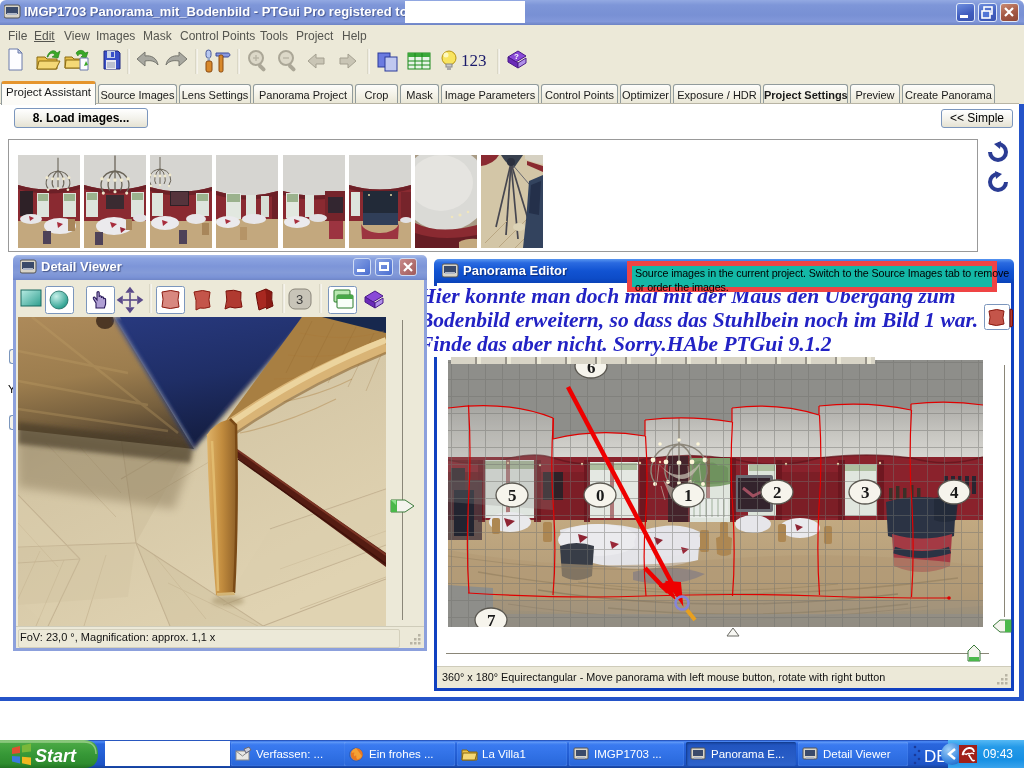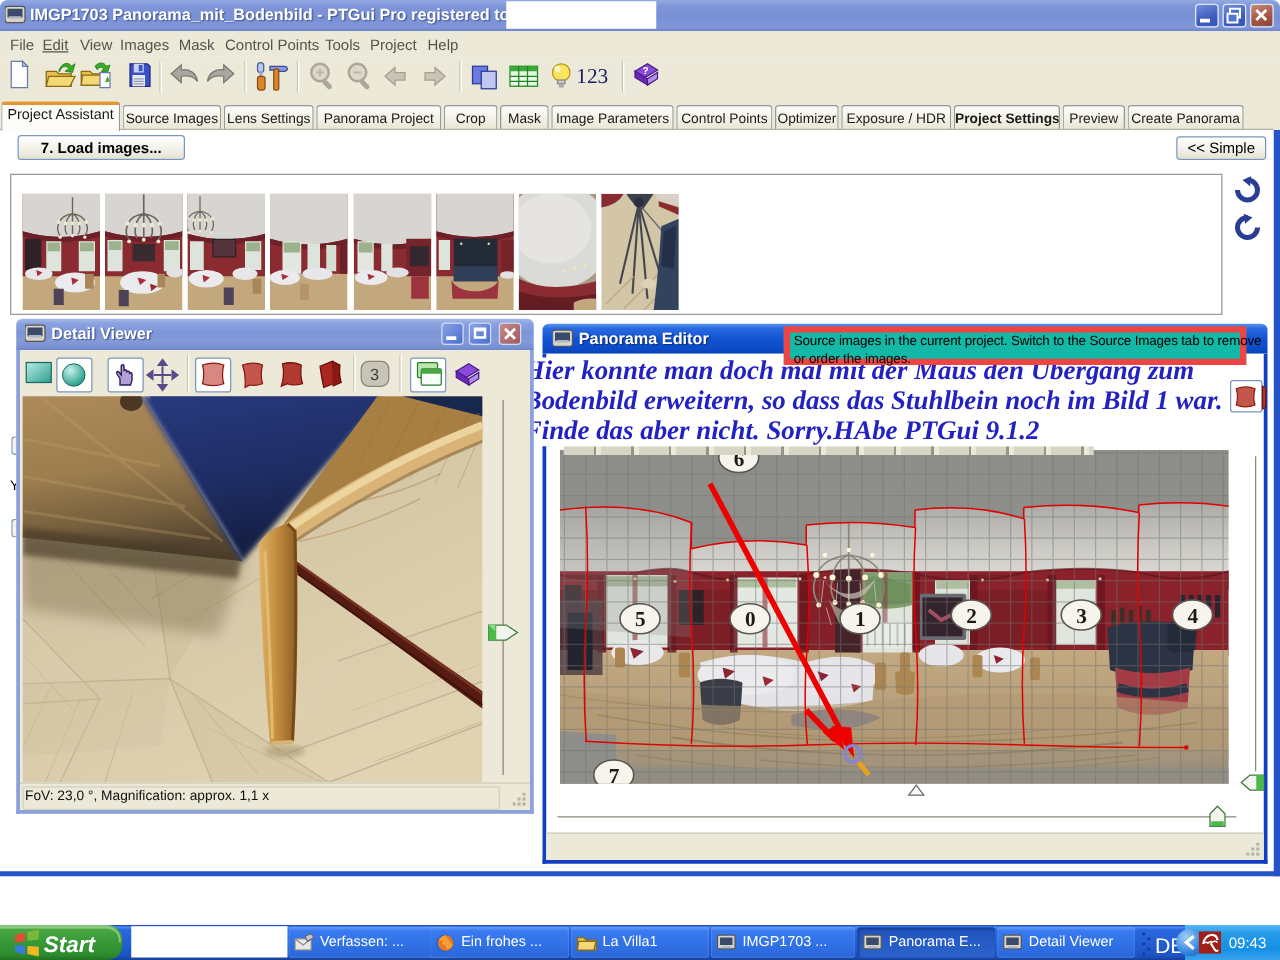--- a/index.html
+++ b/index.html
@@ -191,21 +191,21 @@
  <div class="tab" style="left:541px;width:77px;">Control Points</div>
  <div class="tab" style="left:620px;width:51px;">Optimizer</div>
  <div class="tab" style="left:673px;width:88px;">Exposure / HDR</div>
  <div class="tab" style="left:763px;width:85px;font-weight:bold;">Project Settings</div>
  <div class="tab" style="left:850px;width:50px;">Preview</div>
  <div class="tab" style="left:902px;width:93px;">Create Panorama</div>
 </div>
 <div class="abs" id="client"></div>
 <div class="abs" id="rborder"></div>
 <div class="abs" id="bborder"></div>
-<div class="abs xpbtn" style="left:14px;top:108px;width:134px;height:20px;line-height:18px;">7. Load images...</div>
+<div class="abs xpbtn" style="left:14px;top:108px;width:134px;height:20px;line-height:18px;">8. Load images...</div>
 <div class="abs xpbtn" style="left:941px;top:109px;width:72px;height:19px;line-height:17px;font-weight:normal;">&lt;&lt; Simple</div>
 <div class="abs" id="filmstrip">
 <div class="thumb" style="left:9px;"><svg width="62" height="93">
         <rect width="62" height="93" fill="#c3a87e"></rect>
 <rect width="62" height="66" fill="#8a2a31"></rect>
 <path d="M0 0 h62 v30 q-31 9 -62 0 z" fill="#d6d5d1"></path>
 <path d="M0 30 q31 9 62 0 v4 q-31 9 -62 0 z" fill="#6d2027"></path>
 <rect x="2" y="36" width="13" height="25" fill="#2e2127"></rect>
 <rect x="19" y="38" width="12" height="24" fill="#dde4dc"></rect>
         <rect x="20" y="39" width="10" height="7" fill="#9bb28d"></rect>
@@ -680,20 +680,21 @@
    <path d="M14 3 h6 v12 h-6 z" fill="#4ab84a"></path>
   </svg>
 
   <div style="position:absolute;left:9px;top:370px;width:543px;height:1px;background:#8a8678;"></div>
   <svg style="position:absolute;left:528px;top:360px;" width="18" height="20">
    <path d="M9 2 L15 8 V18 H3 V8 Z" fill="#f4f4ee" stroke="#3a7a3a"></path>
    <path d="M4 14 h10 v4 h-10 z" fill="#4ab84a"></path>
   </svg>
 
   <div style="position:absolute;left:0px;top:383px;width:574px;height:22px;background:#ece9d8;border-top:1px solid #cfccba;box-sizing:border-box;"></div>
+  <div style="position:absolute;left:5px;top:388px;font-size:10.8px;color:#111;">360° x 180° Equirectangular - Move panorama with left mouse button, rotate with right button</div>
   <svg style="position:absolute;left:560px;top:391px;" width="12" height="12">
    <g fill="#b8b4a4">
           <rect x="8" y="0" width="2.5" height="2.5"></rect>
           <rect x="8" y="4" width="2.5" height="2.5"></rect>
           <rect x="8" y="8" width="2.5" height="2.5"></rect>
           <rect x="4" y="4" width="2.5" height="2.5"></rect>
           <rect x="4" y="8" width="2.5" height="2.5"></rect>
           <rect x="0" y="8" width="2.5" height="2.5"></rect>
         </g>
   </svg>

